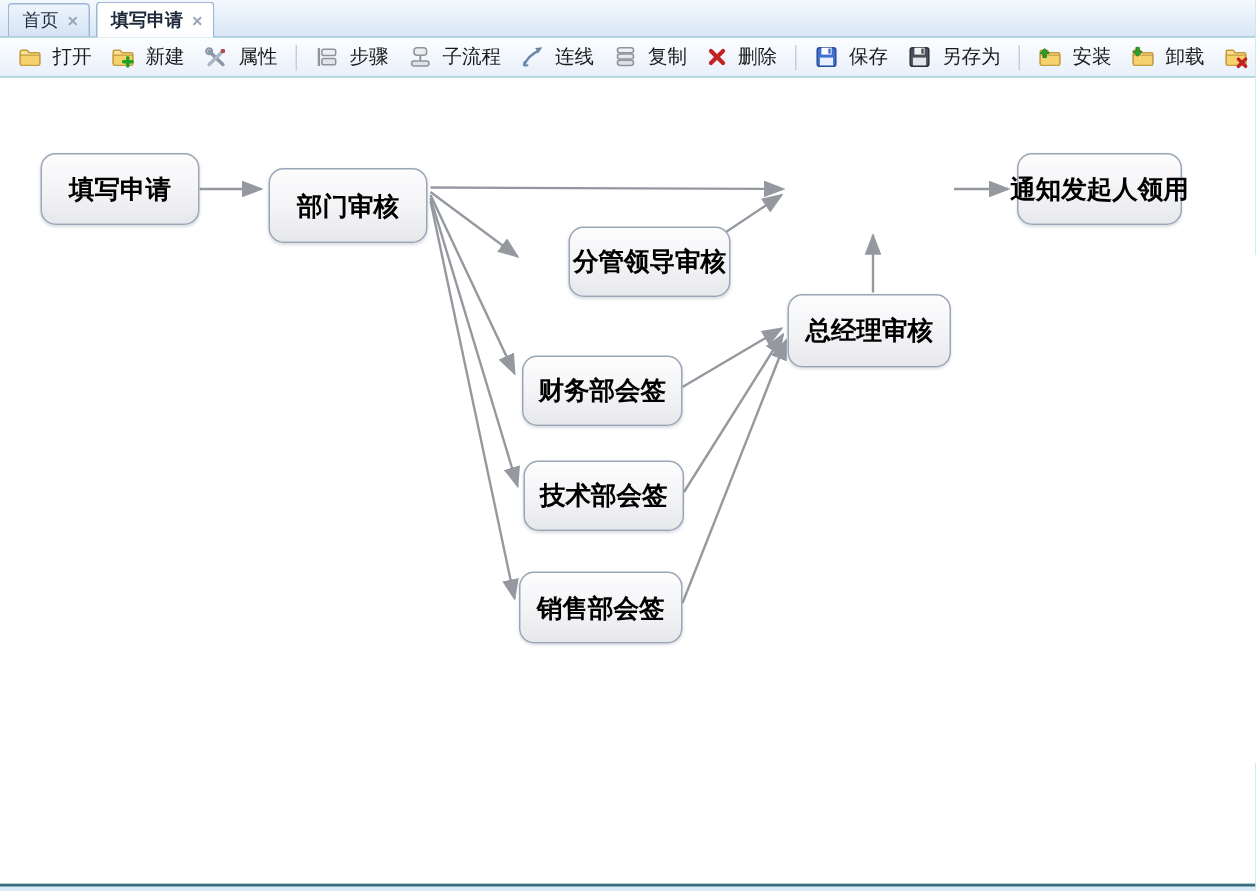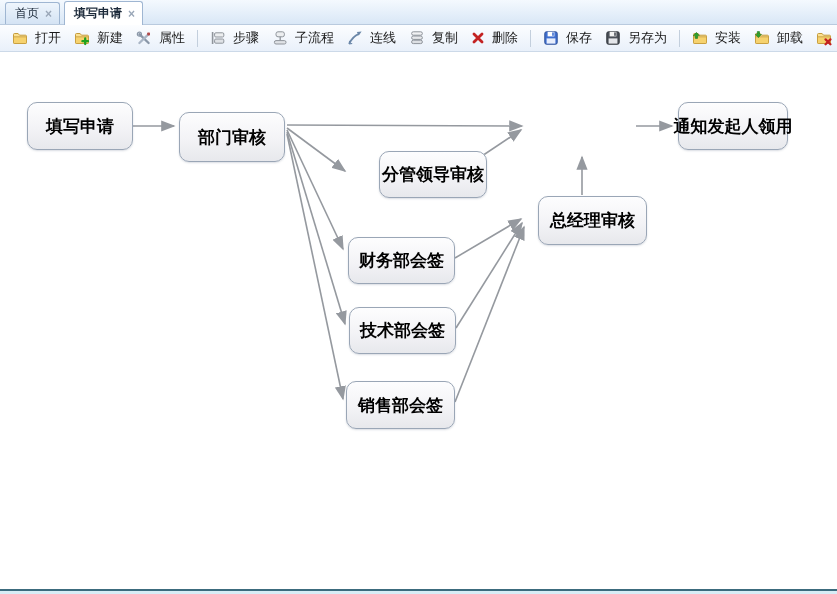--- a/index.html
+++ b/index.html
@@ -247,19 +247,19 @@
         <line x1="582" y1="143" x2="582" y2="105" stroke="#95999f" stroke-width="1.6" marker-end="url(#arrowhead)"></line>
         <line x1="636" y1="74" x2="672" y2="74" stroke="#95999f" stroke-width="1.6" marker-end="url(#arrowhead)"></line>
       </svg>
 
   <div class="flow-node" style="left: 27px; top: 50px; width: 106px; height: 48px; border-color: rgb(154, 166, 182);">填写申请</div>
       <div class="flow-node" style="left: 179px; top: 60px; width: 106px; height: 50px; border-color: rgb(154, 166, 182);">部门审核</div>
       <div class="flow-node" style="left: 350px; top: 99px; width: 108px; height: 47px; border-color: rgb(154, 166, 182); margin-left: 29px;">分管领导审核</div>
       <div class="flow-node" style="left: 349px; top: 255px; width: 107px; height: 47px; border-color: rgb(154, 166, 182);">技术部会签</div>
       <div class="flow-node" style="left: 348px; top: 185px; width: 107px; height: 47px; border-color: rgb(154, 166, 182);">财务部会签</div>
       <div class="flow-node" style="left: 346px; top: 329px; width: 109px; height: 48px; border-color: rgb(154, 166, 182);">销售部会签</div>
-      <div class="flow-node" style="left: 538px; top: 144px; width: 109px; height: 49px; border-color: rgb(154, 166, 182);">总经理审核</div>
+      <div class="flow-node" style="left: 525px; top: 144px; width: 109px; height: 49px; border-color: rgb(154, 166, 182);">总经理审核</div>
       <div class="flow-node" style="left: 678px; top: 50px; width: 110px; height: 48px; border-color: rgb(154, 166, 182);">通知发起人领用</div>
     </div>
 
   <div class="bottombar"></div>
 
 </div>
 
 </body></html>

